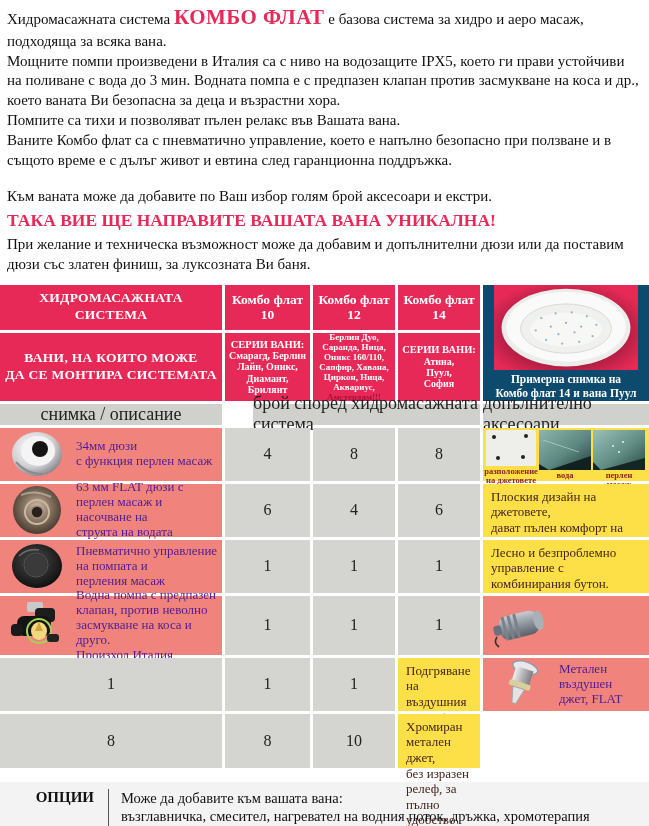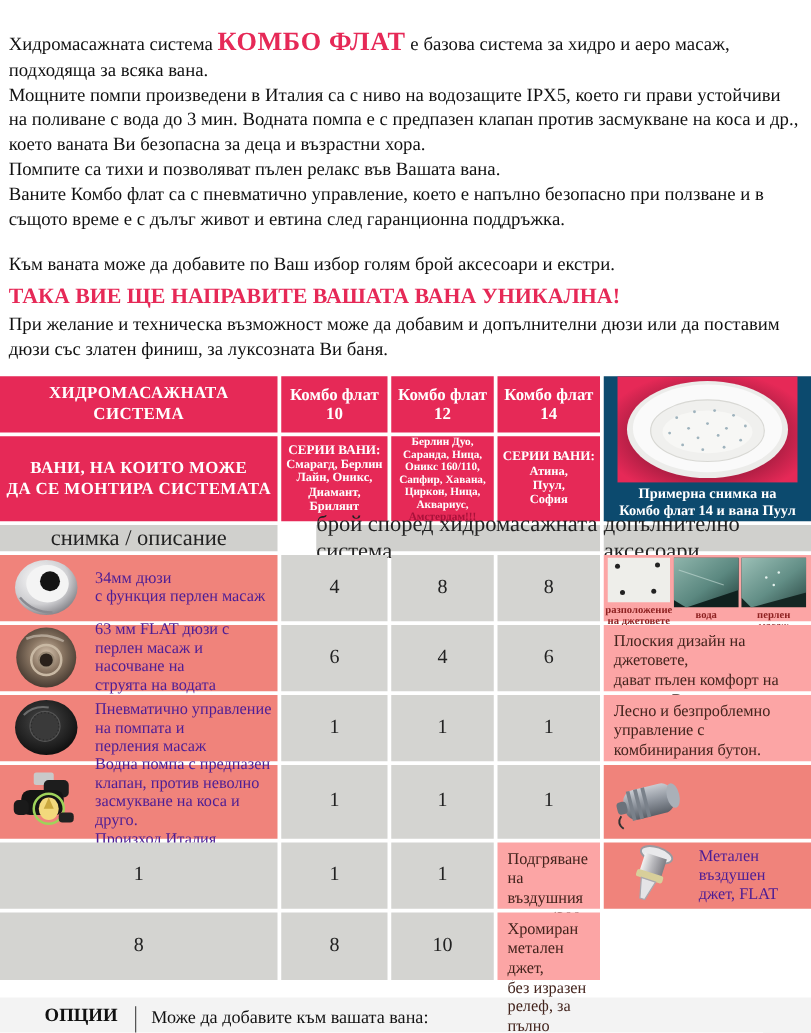--- a/index.html
+++ b/index.html
@@ -1,20 +1,20 @@
 <!DOCTYPE html>
 <html><head>
 <meta charset="utf-8">
 <style>
   html,body{margin:0;padding:0;background:#fff;}
   body{width:649px;height:826px;font-family:"Liberation Serif","DejaVu Serif",serif;color:#111;overflow:hidden;}
   .pre{white-space:pre-line;}
 
   
-  .intro{padding:4px 8px 0 7px;font-size:15px;line-height:1.32;margin-top:16px;}
+  .intro{padding:4px 8px 0 7px;font-size:15px;line-height:1.32;}
   .intro p{margin:0;}
   .brand{color:#e62957;font-weight:bold;font-size:21px;letter-spacing:.5px;}
   .gap{height:17px;}
   .slogan{color:#e62957;font-weight:bold;font-size:17.5px;margin:2px 0 3px 0 !important;}
 
   
   .tbl{margin:10px 0 0 0;display:grid;width:599px;
        grid-template-columns:222px 85px 82px 82px 166px;
        grid-template-rows:45px 68px 21px 53px 53px 53px 59px 53px 54px;
        gap:3px;background:#fff;}
@@ -27,21 +27,21 @@
   .series-extra{color:#a8123a;}
   .tub-cell{background:#0c4a6e;display:flex;flex-direction:column;align-items:center;justify-content:flex-start;grid-row:1/3;grid-column:5;}
   .tub-caption{color:#fff;font-weight:bold;font-size:11.5px;text-align:center;line-height:1.25;margin-top:2px;}
   .sub{background:#d0d0cd;color:#222;display:flex;align-items:center;justify-content:center;font-size:18px;}
   .sub-num{grid-column:2/5;margin-left:28px;}
 
   .lbl{background:#f0837b;display:flex;align-items:center;padding:2px 4px 2px 6px;}
   .lbl .pic{flex:0 0 62px;display:flex;align-items:center;justify-content:center;}
   .lbl .txt{font-size:13px;line-height:1.15;color:#4c1d95;padding-left:8px;}
   .val{background:#d4d4d1;display:flex;align-items:center;justify-content:center;font-size:16px;color:#222;}
-  .desc{background:#fca5a5;font-size:13px;line-height:1.2;color:#43241d;padding:5px 4px 2px 8px;}
+  .desc{background:#fde047;font-size:13px;line-height:1.2;color:#43241d;padding:5px 4px 2px 8px;}
   .desc-sm{font-size:10.3px;line-height:1.22;padding-top:8px;}
   .desc-imgs{display:flex;gap:2px;padding:2px 2px;align-items:flex-start;}
   .mini{display:flex;flex-direction:column;align-items:center;width:52px;}
   .mini-cap{font-size:8.5px;line-height:1.1;color:#8e2222;text-align:center;font-weight:bold;margin-top:1px;}
 
   
   .footer{margin:14px 0 0 0;background:#f3f3f3;padding:7px 0 8px 0;}
   .f-row{display:grid;grid-template-columns:108px 541px;}
   .f-lab{font-weight:bold;font-size:15px;text-align:right;padding-right:14px;}
   .f-txt{border-left:1px solid #555;padding-left:12px;font-size:14.5px;line-height:1.28;}

